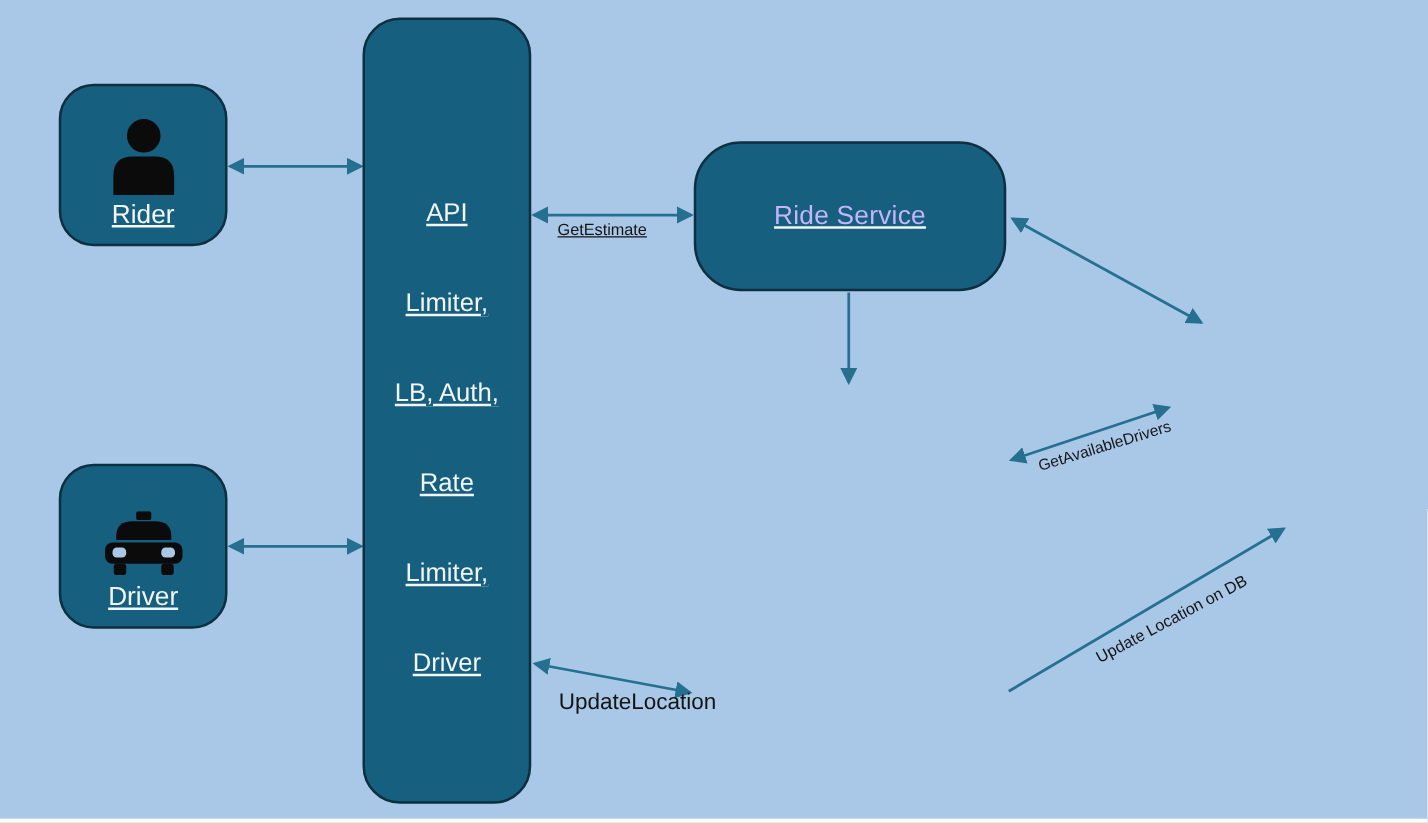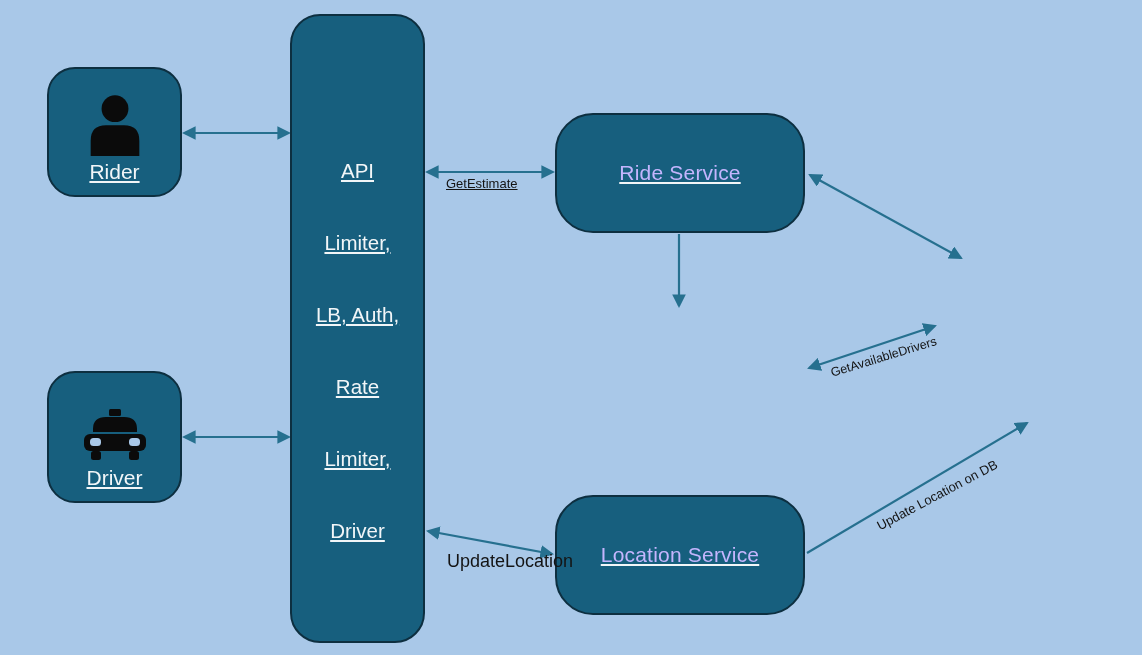--- a/index.html
+++ b/index.html
@@ -124,23 +124,20 @@
       <span>Limiter,</span>
       <span>Driver</span>
     </div>
   </div>
 
   <div class="node" id="ride-service-node">
     <span class="node-title">Ride Service</span>
   </div>
 
 
-  <div class="node" id="location-service-node">
-    <span class="node-title">Location Service</span>
-  </div>
 
 
   <div class="edge-label" id="label-get-estimate">GetEstimate</div>
   <div class="edge-label" id="label-update-location">UpdateLocation</div>
   <div class="edge-label" id="label-get-available-drivers">GetAvailableDrivers</div>
   <div class="edge-label" id="label-update-location-on-db">Update Location on DB</div>
 
   <div id="bottom-edge"></div>
 </div>
 

